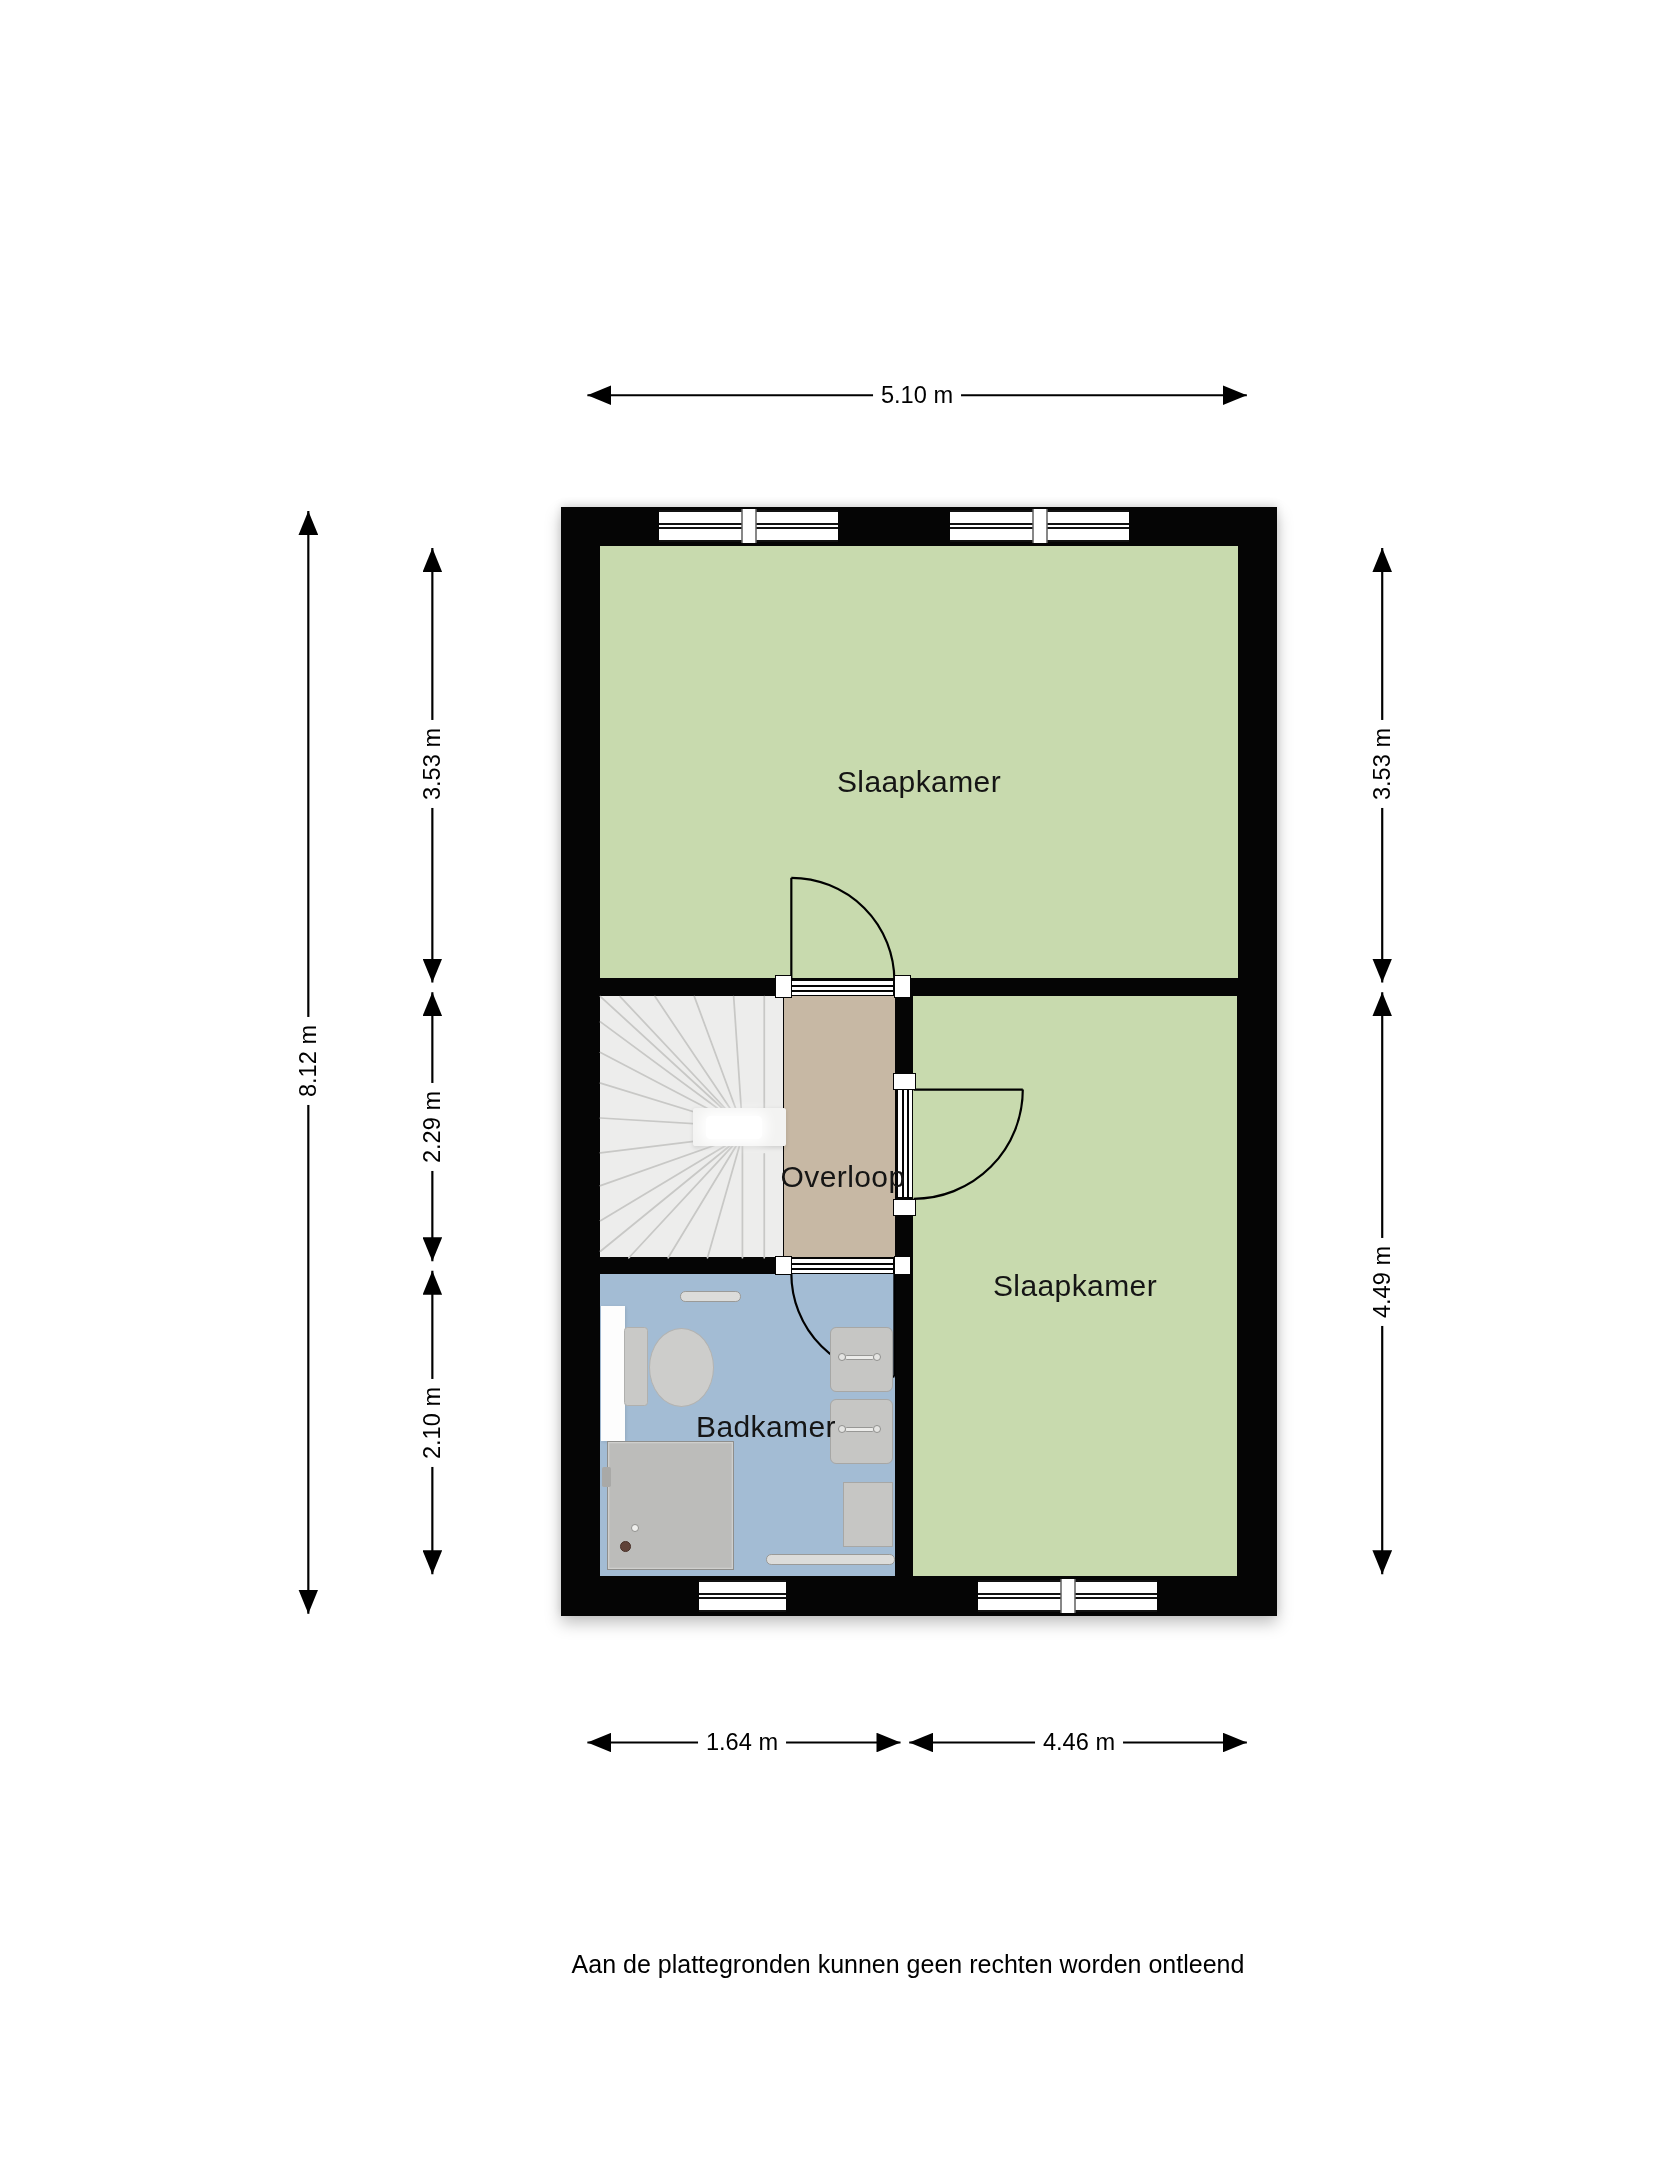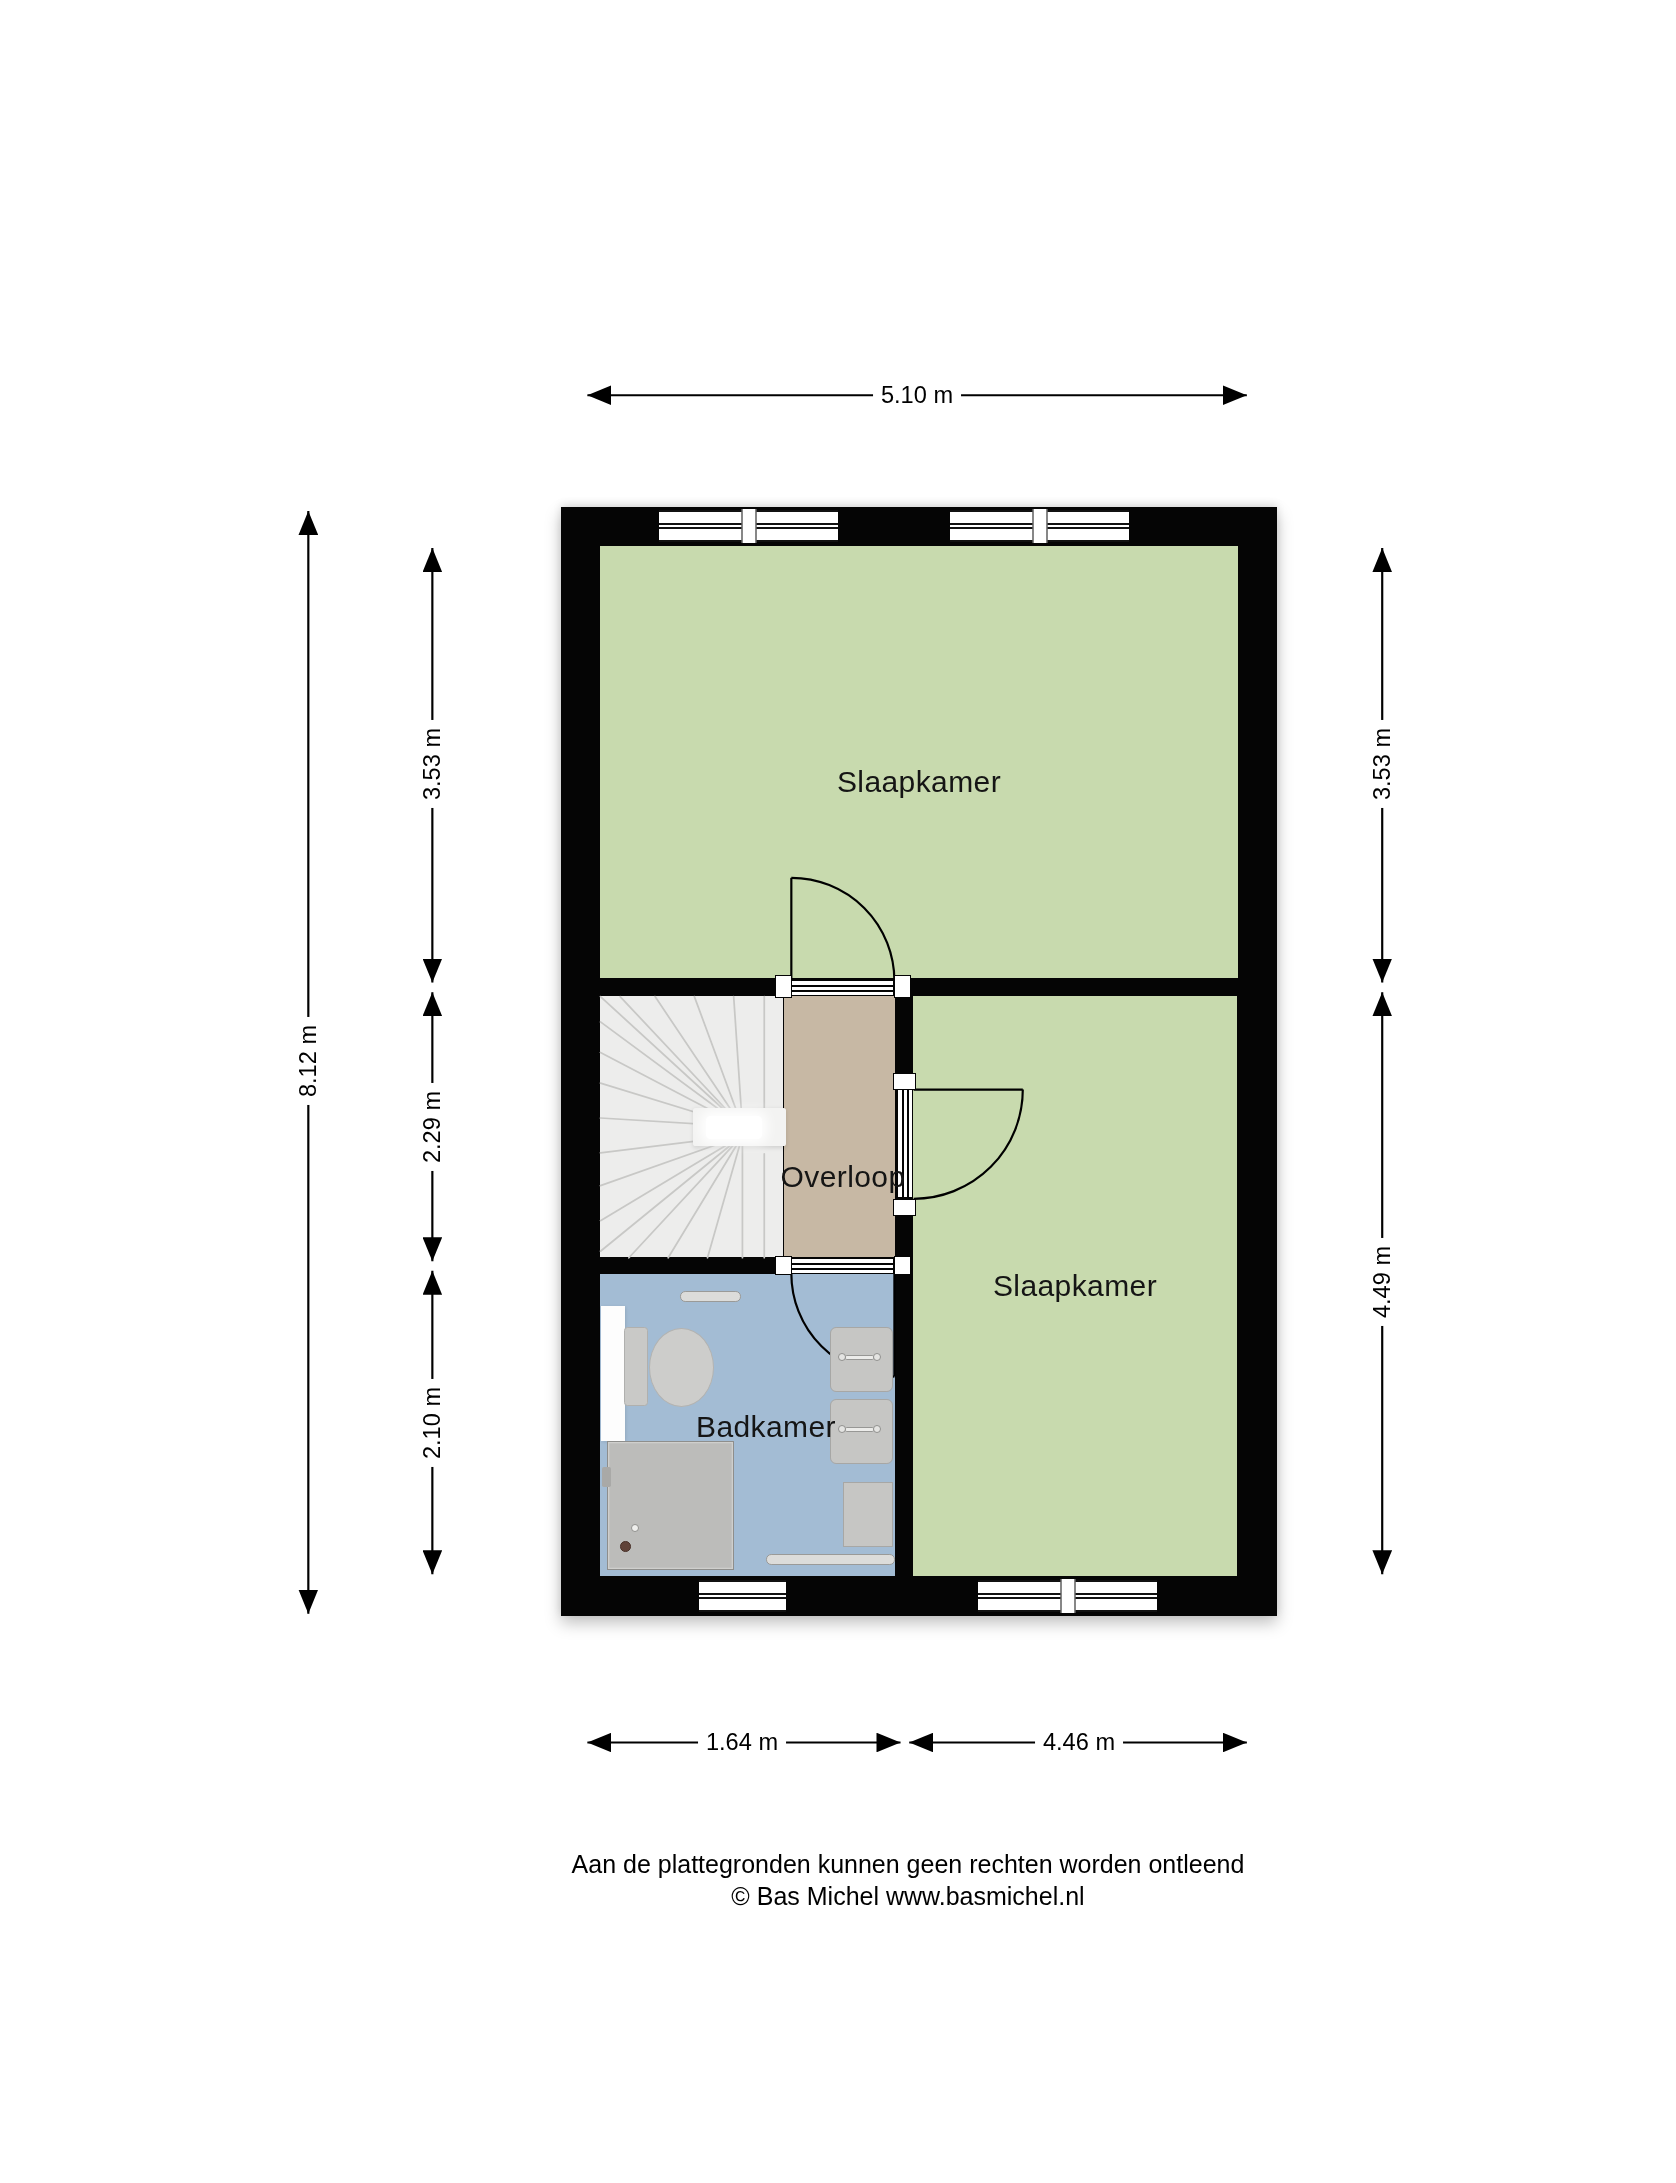--- a/index.html
+++ b/index.html
@@ -100,21 +100,21 @@
   #dim-top{left:917px;top:395px;}
   #dim-left-total{left:308px;top:1061px;}
   #dim-left-0{left:432px;top:764px;}
   #dim-left-1{left:432px;top:1127px;}
   #dim-left-2{left:432px;top:1423px;}
   #dim-right-0{left:1382px;top:764px;}
   #dim-right-1{left:1382px;top:1282px;}
   #dim-bottom-0{left:742px;top:1742px;}
   #dim-bottom-1{left:1079px;top:1742px;}
 
-  #footer{left:489px;top:1848px;width:838px;text-align:center;z-index:7;
+  #footer{left:489px;top:1948px;width:838px;text-align:center;z-index:7;
     font-size:25px;color:#000;line-height:32px;}
 </style>
 </head>
 <body>
 
 <div id="stage">
 
   <div class="abs" id="plan-base"></div>
 
   <div class="abs room" id="room-bedroom-top"></div>
@@ -233,17 +233,16 @@
   <div class="abs dim-label vert" id="dim-left-0">3.53 m</div>
   <div class="abs dim-label vert" id="dim-left-1">2.29 m</div>
   <div class="abs dim-label vert" id="dim-left-2">2.10 m</div>
   <div class="abs dim-label vert" id="dim-right-0">3.53 m</div>
   <div class="abs dim-label vert" id="dim-right-1">4.49 m</div>
   <div class="abs dim-label" id="dim-bottom-0">1.64 m</div>
   <div class="abs dim-label" id="dim-bottom-1">4.46 m</div>
 
   <div class="abs" id="footer">
     <div>Aan de plattegronden kunnen geen rechten worden ontleend</div>
-    <div>© Bas Michel www.basmichel.nl</div>
   </div>
 
 </div>
 
 
 </body></html>

